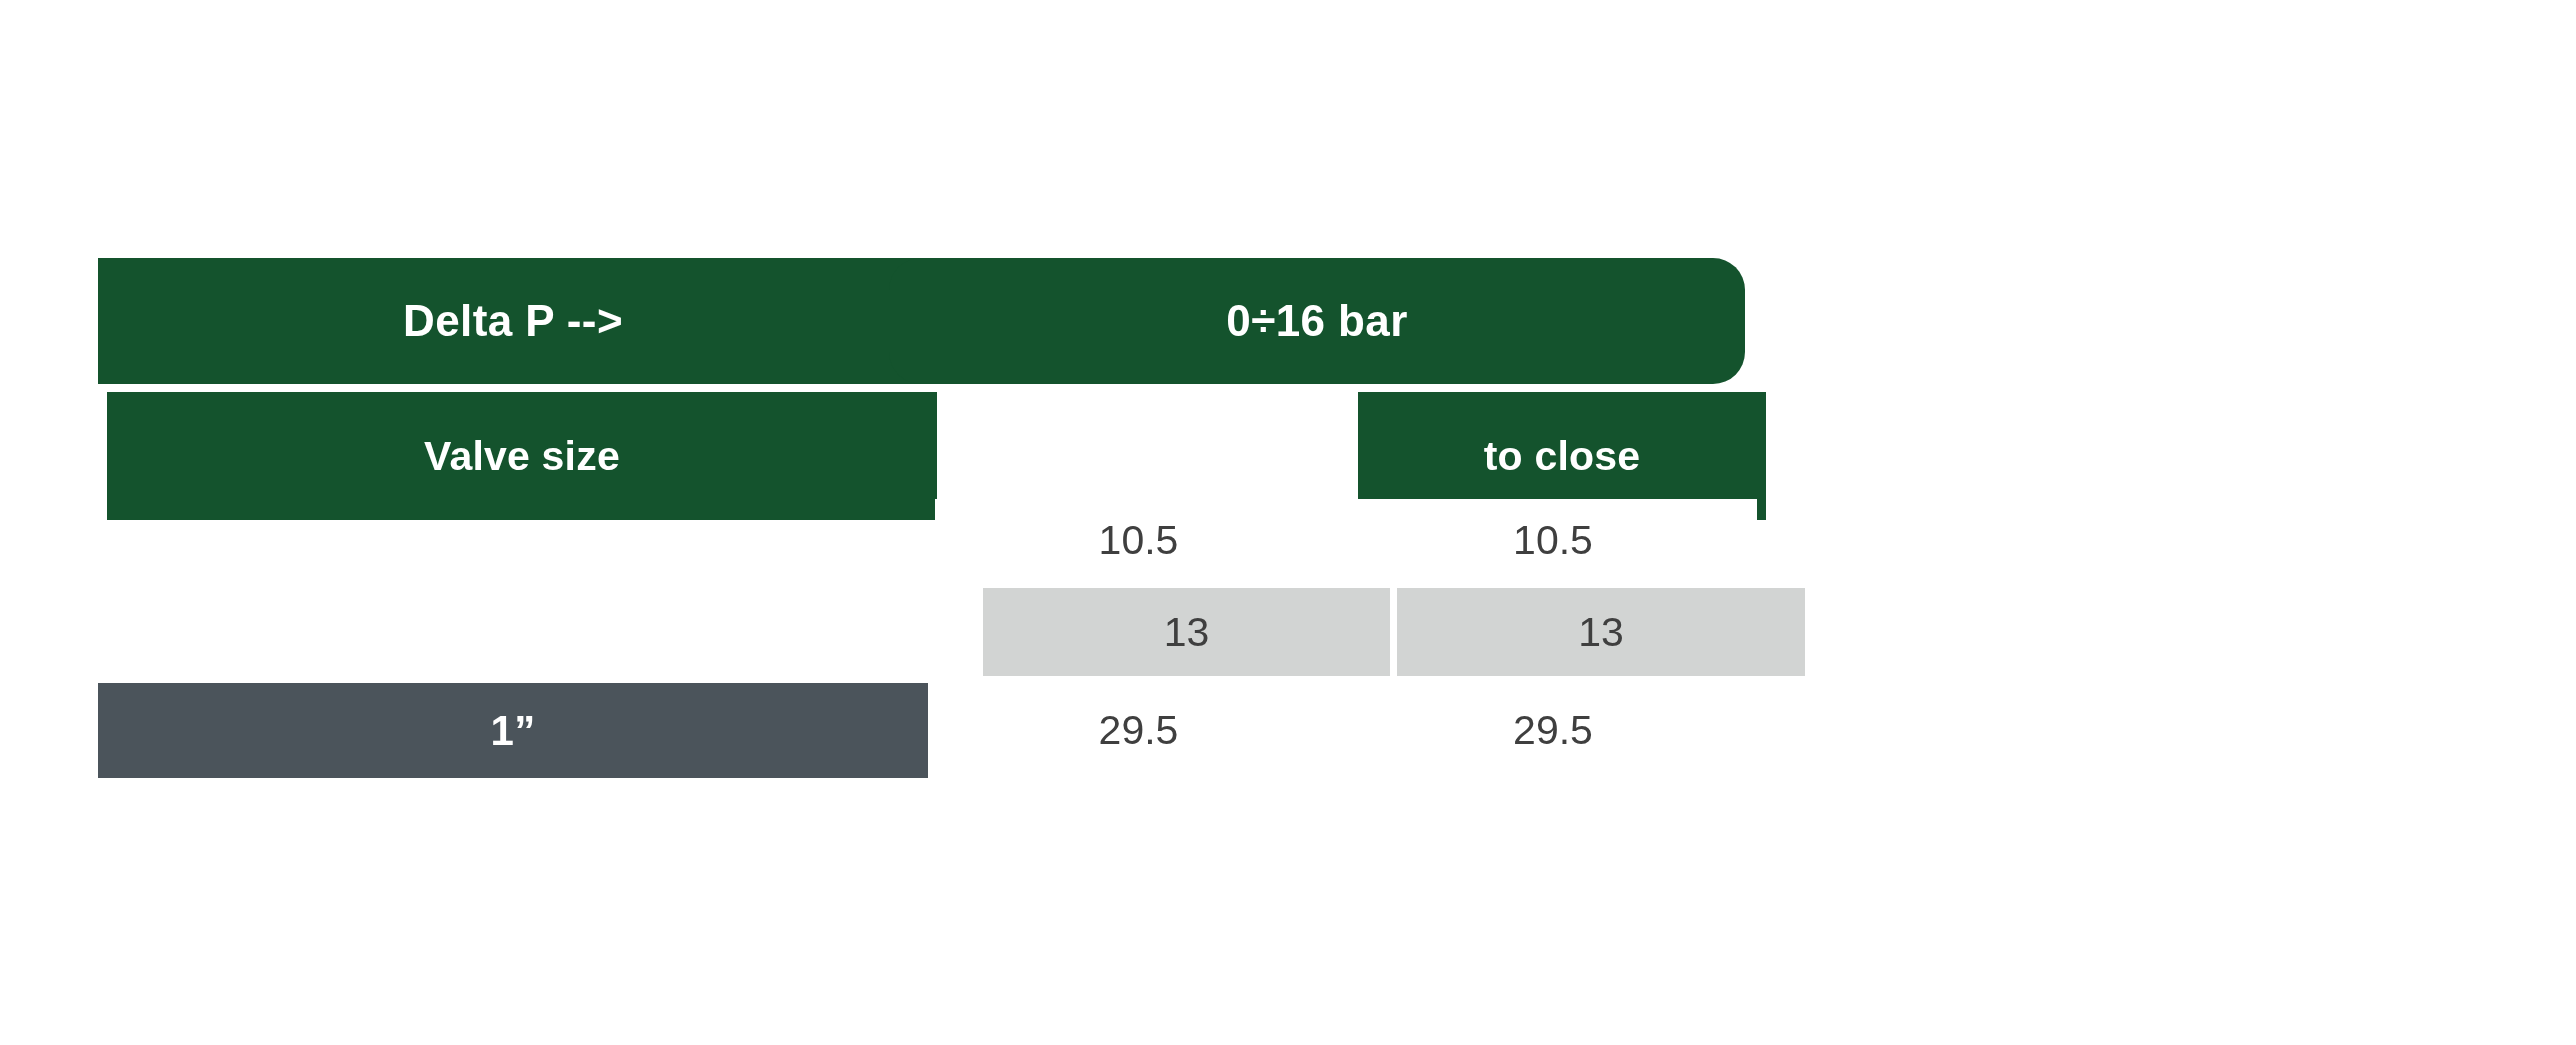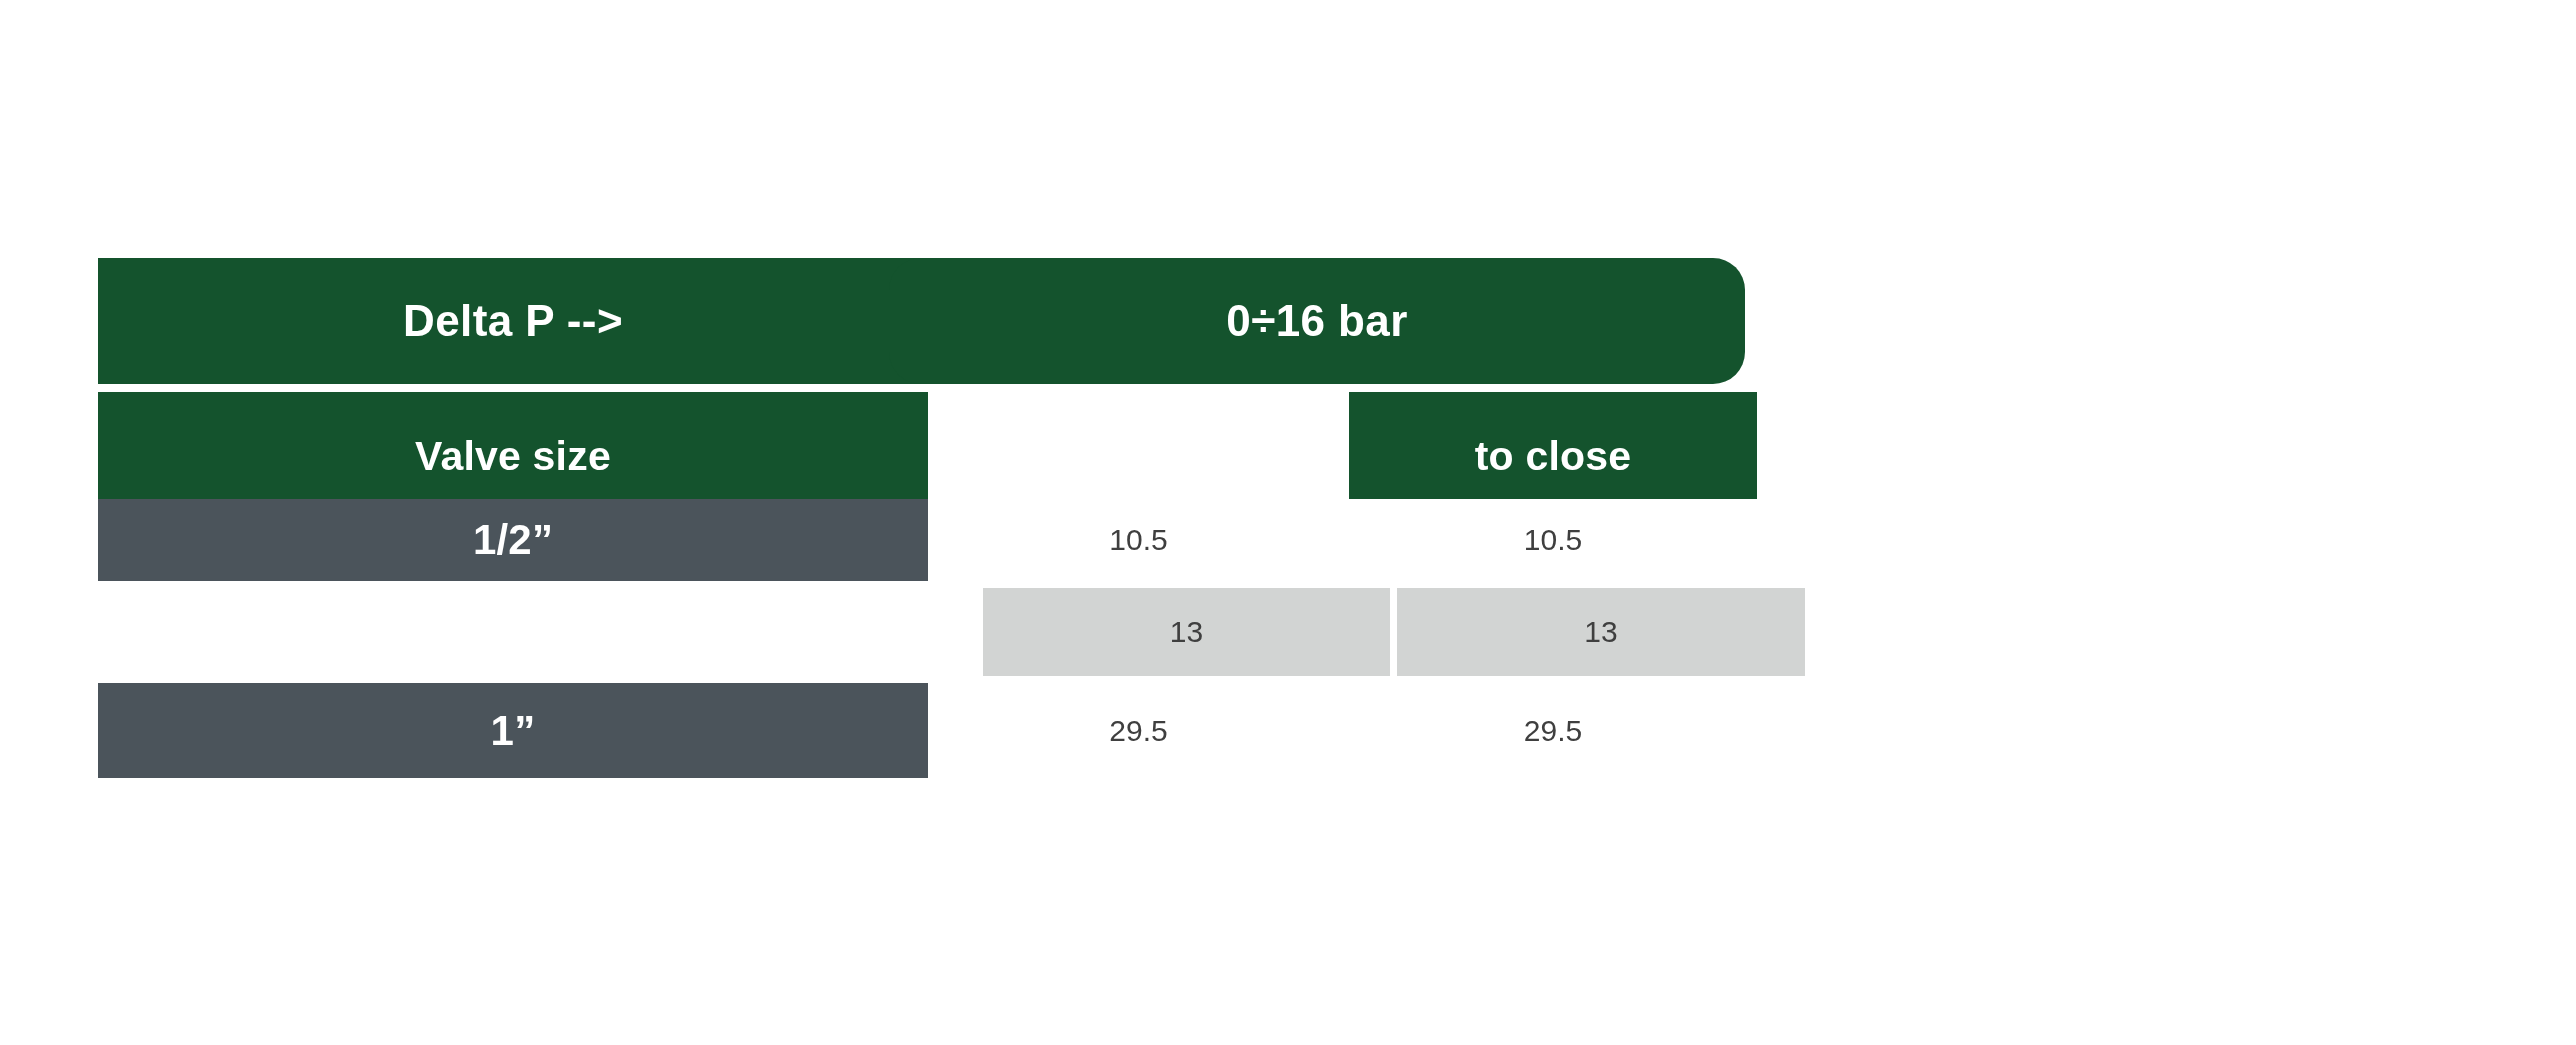--- a/index.html
+++ b/index.html
@@ -37,21 +37,21 @@
     white-space: nowrap;
   }
   
   .c1 { left: 0px;    width: 830px; }
   .c2 { left: 837px; width: 407px;  }
   .c3 { left: 1251px; width: 408px;  }
   .cspan23 { left: 791px; width: 856px; border-radius: 32px; }
 
   
   #row-deltap    { top: 0px;   height: 126px; }
-  #row-subhead   { top: 134px; height: 128px; }
+  #row-subhead   { top: 134px; height: 128px; margin-left: 9px; }
   #row-half      { top: 241px; height: 82px; }
   #row-threefour { top: 330px; height: 88px; }
   #row-one       { top: 425px; height: 95px; }
 
   .head-red {
     background: #14532d;
     color: #ffffff;
     font-weight: bold;
   }
   .head-dark {
@@ -66,42 +66,41 @@
   }
   .val-gray {
     background: #d2d4d3;
     color: #3f3f3f;
     font-weight: normal;
     margin-left: 48px;
   }
   .fs-title   { font-size: 44px; letter-spacing: 0.4px; }
   .fs-sub     { font-size: 41px; letter-spacing: 0.2px; }
   .fs-rowhead { font-size: 42px; letter-spacing: 0.2px; }
-  .fs-val     { font-size: 30px; }
+  .fs-val     { font-size: 41px; }
 </style>
 </head>
 <body>
 
 <div id="table-wrap">
 
    | 0÷16 bar --&gt;
   <div class="row" id="row-deltap">
     <div class="cell c1 head-red fs-title">Delta P --&gt;</div>
     <div class="cell cspan23 head-red fs-title">0÷16 bar</div>
   </div>
 
   
   <div class="row" id="row-subhead">
     <div class="cell c1 head-red fs-sub">Valve size</div>
     <div class="cell c3 head-red fs-sub">to close</div>
   </div>
 
   
   <div class="row" id="row-half">
-    <div class="cell c1 head-dark fs-rowhead">1/2”</div>
     <div class="cell c2 val-white fs-val">10.5</div>
     <div class="cell c3 val-white fs-val">10.5</div>
   </div>
 
   
   <div class="row" id="row-threefour">
     <div class="cell c2 val-gray fs-val">13</div>
     <div class="cell c3 val-gray fs-val">13</div>
   </div>
 

